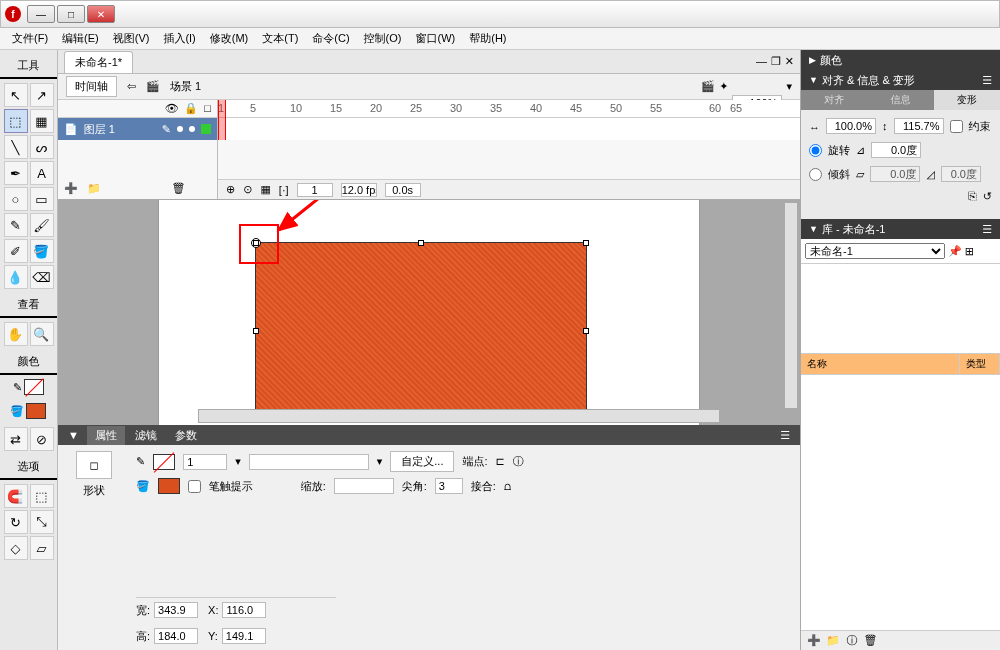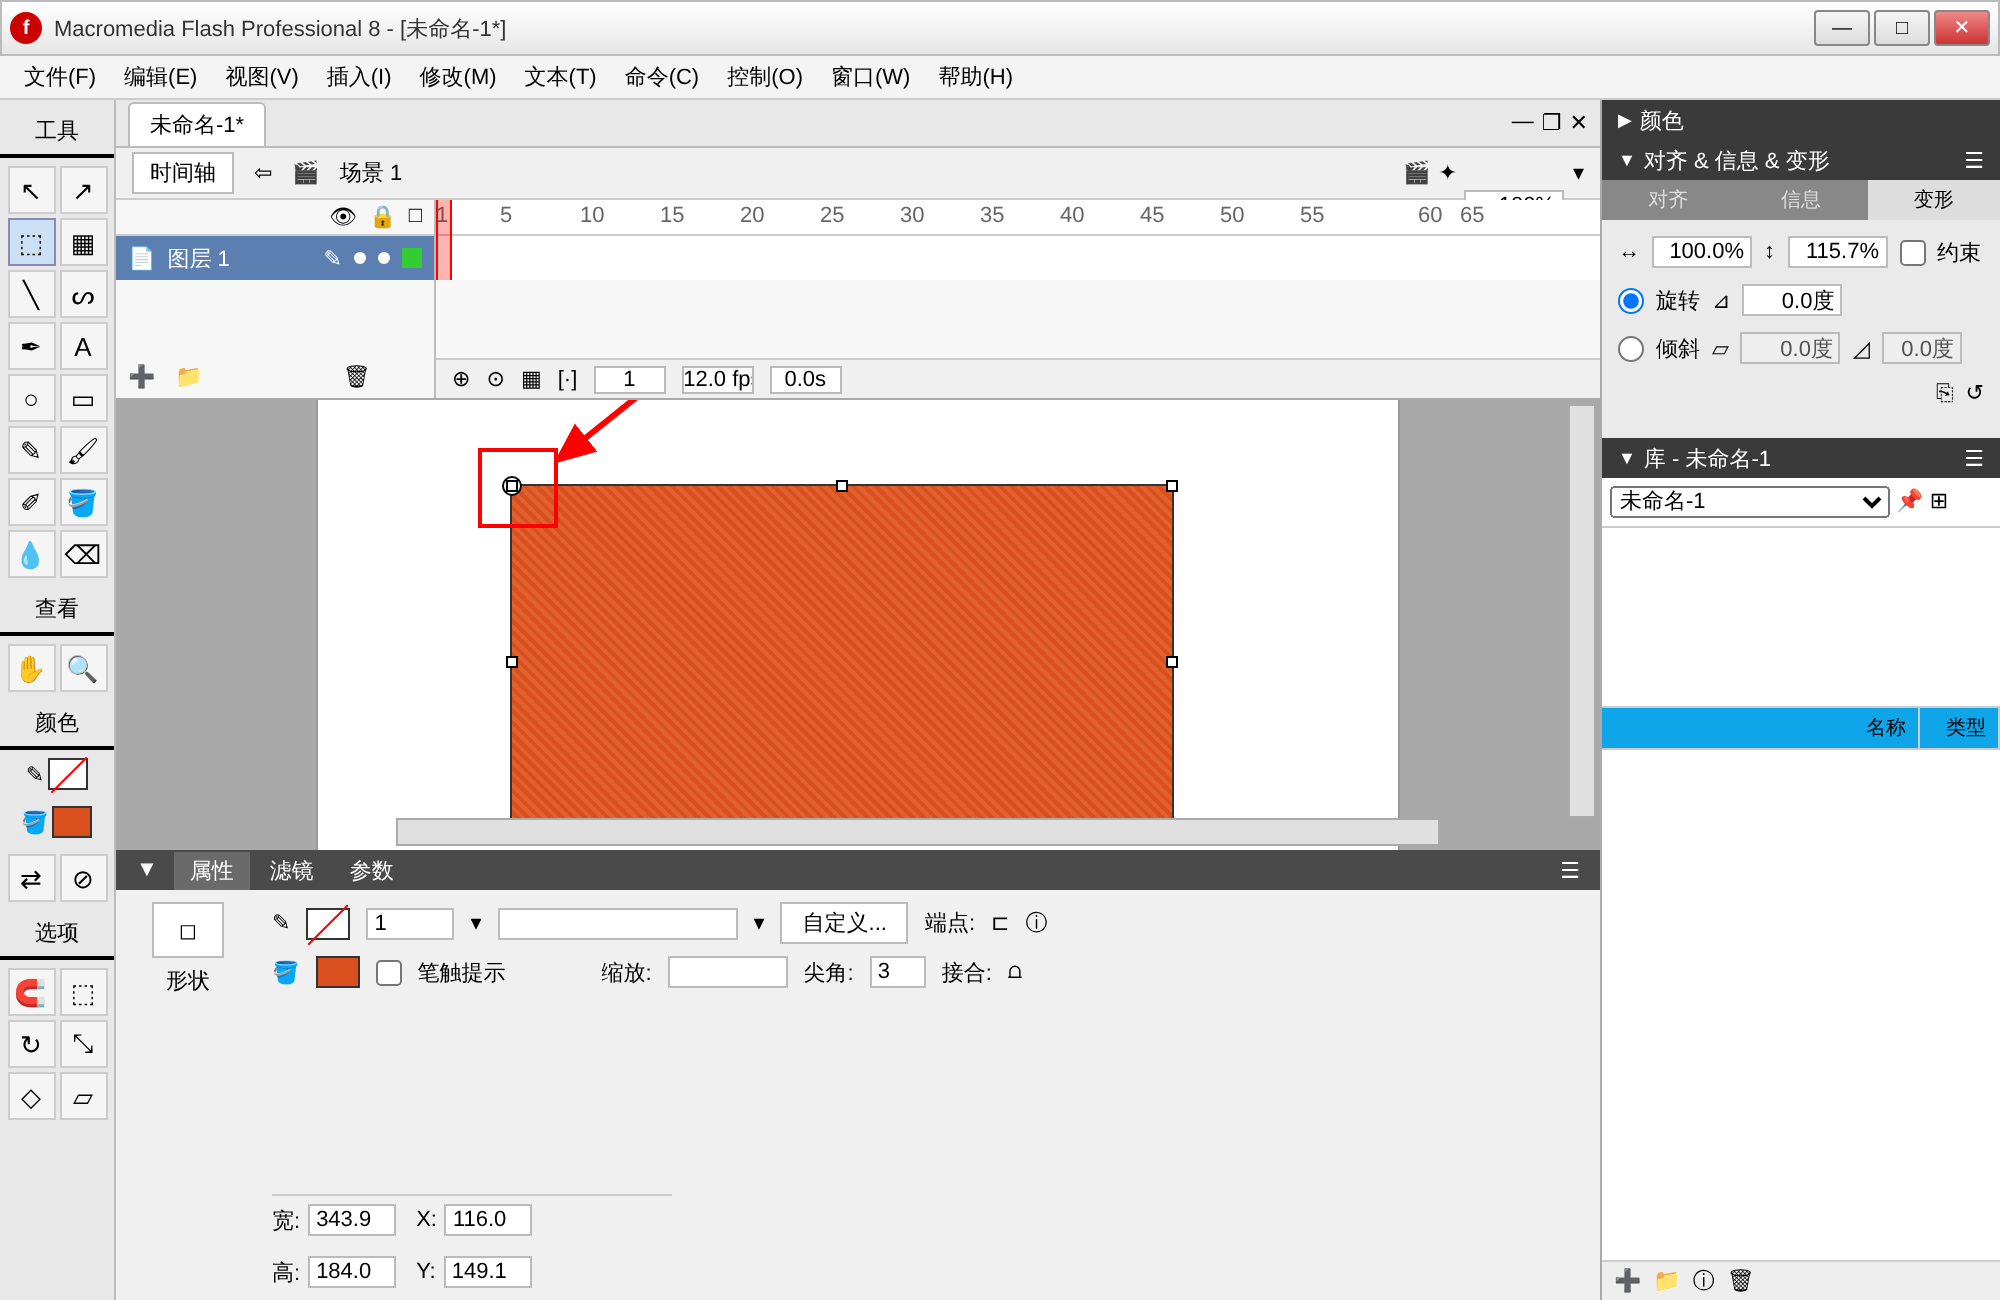--- a/index.html
+++ b/index.html
@@ -91,31 +91,30 @@
 .subtabs .st { flex: 1; text-align: center; padding: 3px 0; color: #ddd; font-size: 10px; }
 .subtabs .st.act { background: #ddd; color: #000; }
 .transform-body { padding: 8px; background: #eaeaea; }
 .tf-row { display: flex; align-items: center; gap: 6px; margin-bottom: 8px; font-size: 10px; }
 .tf-row input[type=text] { width: 50px; border: 1px solid #bbb; padding: 1px 3px; text-align: right; }
 .lib-body { flex: 1; background: #fff; display: flex; flex-direction: column; }
 .lib-sel { padding: 4px; border-bottom: 1px solid #ccc; }
 .lib-sel select { width: 140px; }
 .lib-empty { padding: 6px; border-bottom: 1px solid #ccc; }
 .lib-preview { height: 90px; border-bottom: 1px solid #ccc; background: #fff; }
-.lib-cols { display: flex; background: #0ea5e9; border-bottom: 1px solid #ccc; text-align: right; }
+.lib-cols { display: flex; background: #fdba74; border-bottom: 1px solid #ccc; }
 .lib-cols .c { flex: 1; padding: 3px 6px; border-right: 1px solid #ccc; font-size: 10px; }
 .lib-list { flex: 1; background: #fff; }
 .lib-foot { height: 20px; border-top: 1px solid #ccc; background: #eee; display: flex; align-items: center; gap: 6px; padding: 0 6px; font-size: 12px; }
 </style>
 </head>
 <body>
 
 <div class="titlebar">
   <div class="icon">f</div>
-  <div class="title">Macromedia Flash Professional 8 - [未命名-1*]</div>
   <div class="winbtns">
     <div class="winbtn">—</div>
     <div class="winbtn">□</div>
     <div class="winbtn close">✕</div>
   </div>
 </div>
 
 <div class="menubar">
   <span>文件(F)</span>
   <span>编辑(E)</span>

